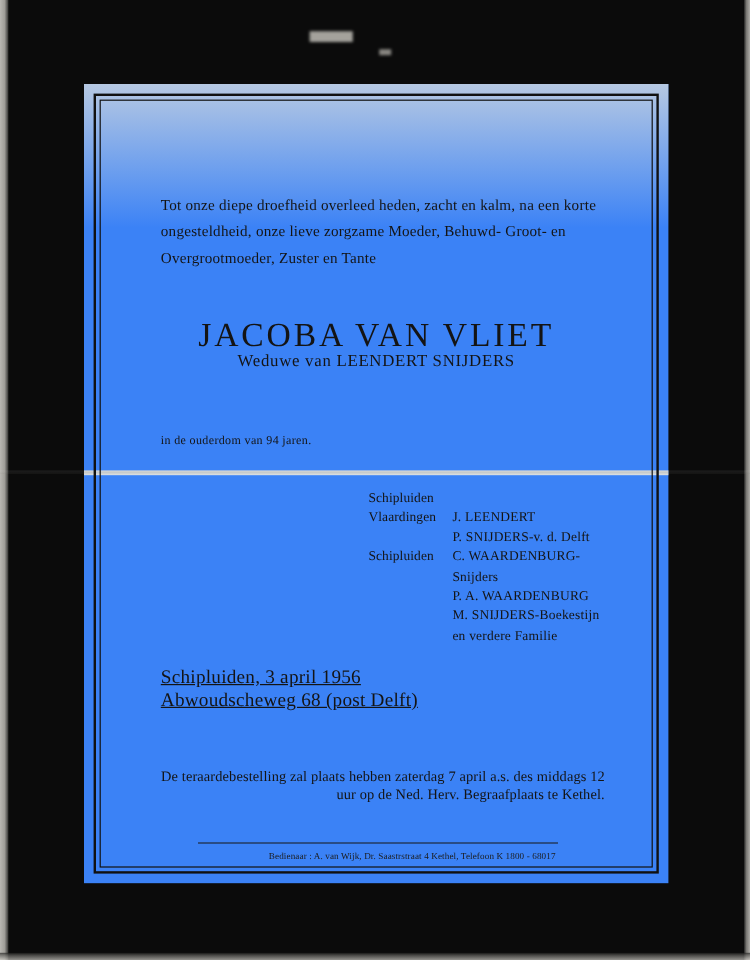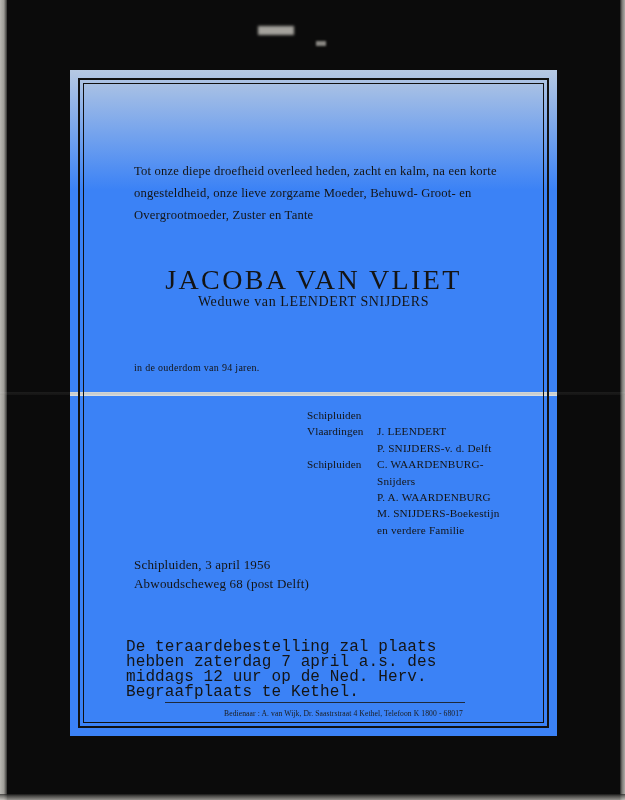--- a/index.html
+++ b/index.html
@@ -181,34 +181,34 @@
     letter-spacing: .2px;
   }
   .survivor-name.right-align {
     text-align: left;
     padding-right: 58px;
   }
 
   #place-date {
     left: 64px;
     top: 485px;
-    font-size: 13px;
+    font-size: 16px;
     line-height: 19px;
     letter-spacing: .2px;
+    text-decoration: underline;
   }
 
   #funeral-note {
     left: 56px;
     top: 570px;
     width: 378px;
-    text-align: left;
-    font-size: 16px;
+    text-align: right;
+    font-size: 12px;
     line-height: 15px;
     letter-spacing: .1px;
-    font-family: Liberation Mono, monospace;
   }
 
   #footer-rule {
     position: absolute;
     left: 95px;
     top: 632px;
     width: 300px;
     height: 1px;
     background: #1a1a1a;
     opacity: .85;

